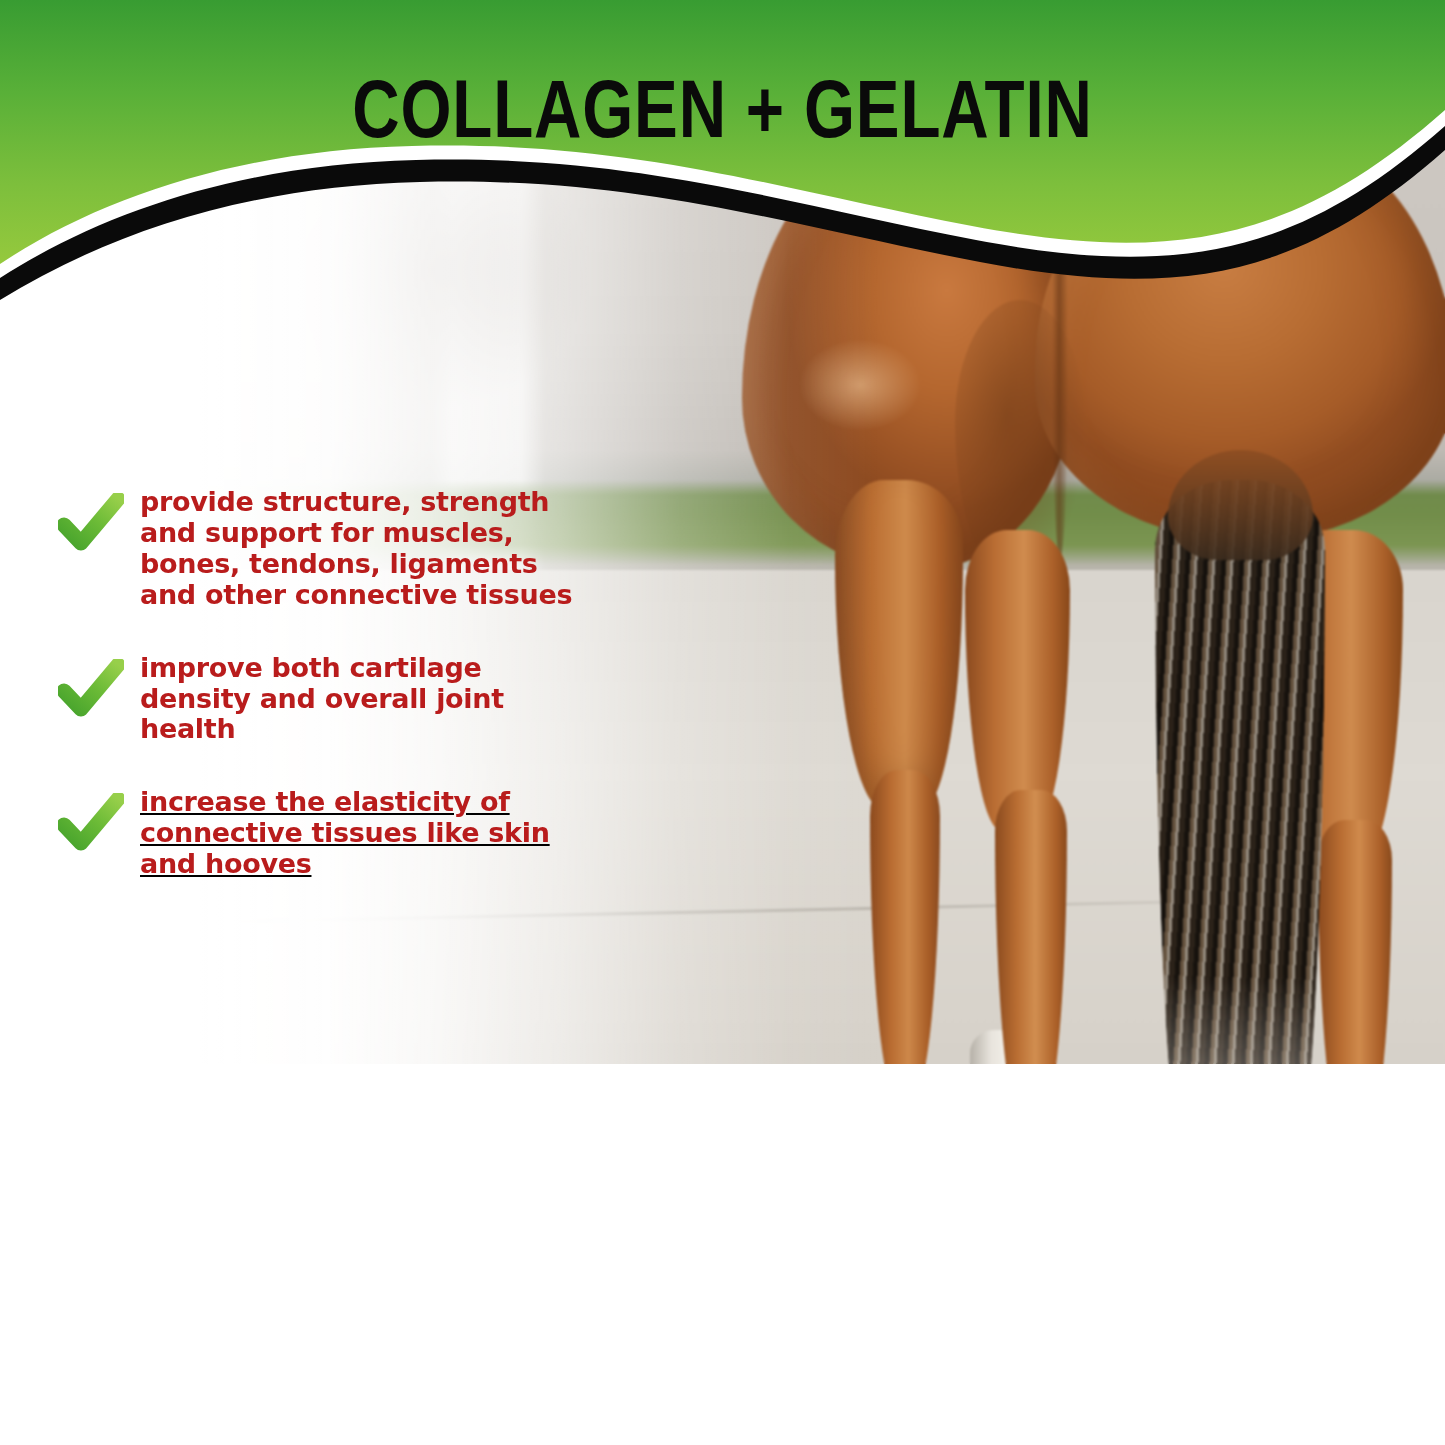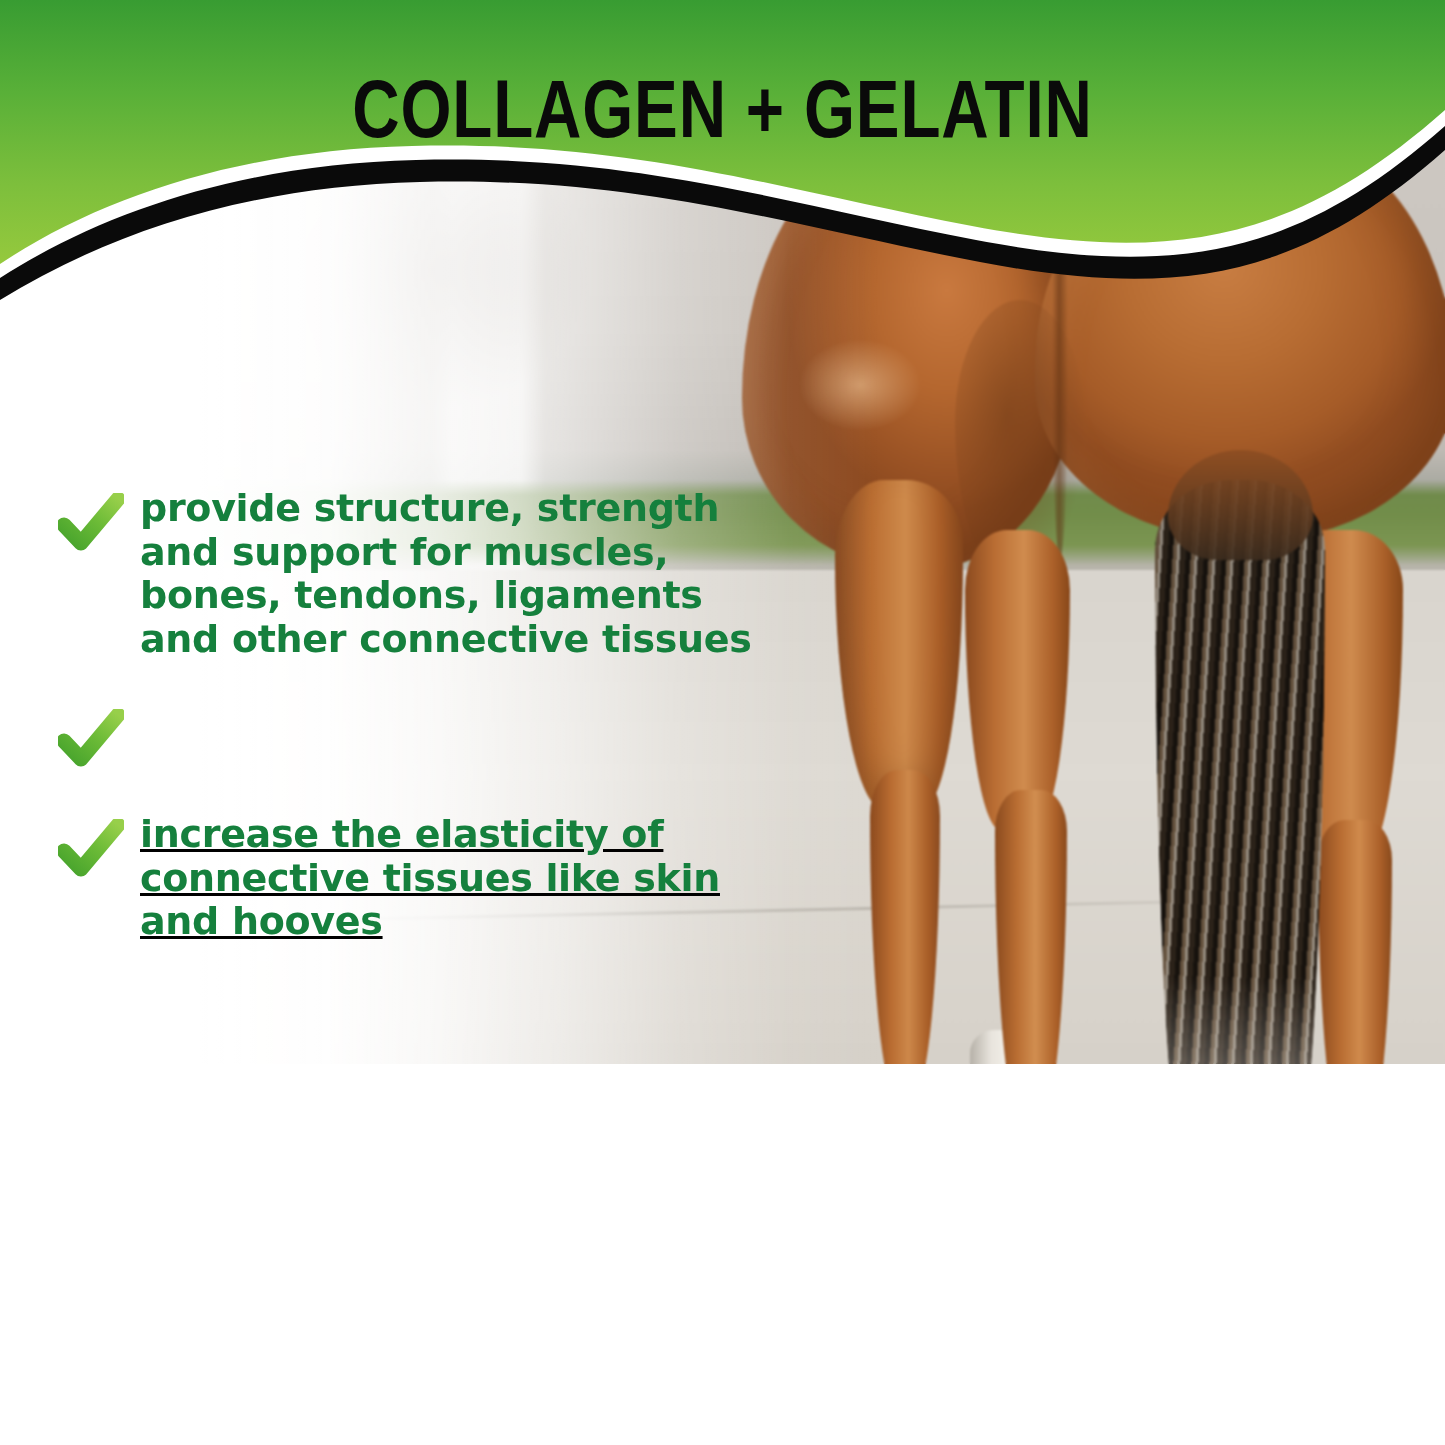--- a/index.html
+++ b/index.html
@@ -312,23 +312,23 @@
     flex:0 0 auto;
     width:66px; height:62px;
     margin-right:16px;
     margin-top:6px;
   }
   .check-icon svg { display:block; width:66px; height:62px; }
 
   .benefit-text {
     font-family:"DejaVu Sans", sans-serif;
     font-weight:700;
-    font-size:38px;
+    font-size:27px;
     line-height:1.145;
-    color:#15803d;
+    color:#b91c1c;
     letter-spacing:-0.3px;
     white-space:pre-line;
   }
 </style>
 </head>
 <body>
 
 <div id="poster">
 
   <div id="photo-layer" class="layer">
@@ -456,20 +456,23 @@
           <defs>
             <linearGradient id="ck2" x1="0" y1="1" x2="1" y2="0">
               <stop offset="0%" stop-color="#46a32c"></stop>
               <stop offset="55%" stop-color="#6cbb37"></stop>
               <stop offset="100%" stop-color="#97cf4a"></stop>
             </linearGradient>
           </defs>
           <path d="M6,32 L23,50 L60,6" fill="none" stroke="url(#ck2)" stroke-width="15" stroke-linecap="round" stroke-linejoin="round"></path>
         </svg>
       </span>
+      <span class="benefit-text">improve both cartilage
+density and overall joint
+health</span>
     </li>
 
     <li class="benefit">
       <span class="check-icon">
         <svg viewBox="0 0 66 62" aria-hidden="true">
           <defs>
             <linearGradient id="ck3" x1="0" y1="1" x2="1" y2="0">
               <stop offset="0%" stop-color="#46a32c"></stop>
               <stop offset="55%" stop-color="#6cbb37"></stop>
               <stop offset="100%" stop-color="#97cf4a"></stop>

